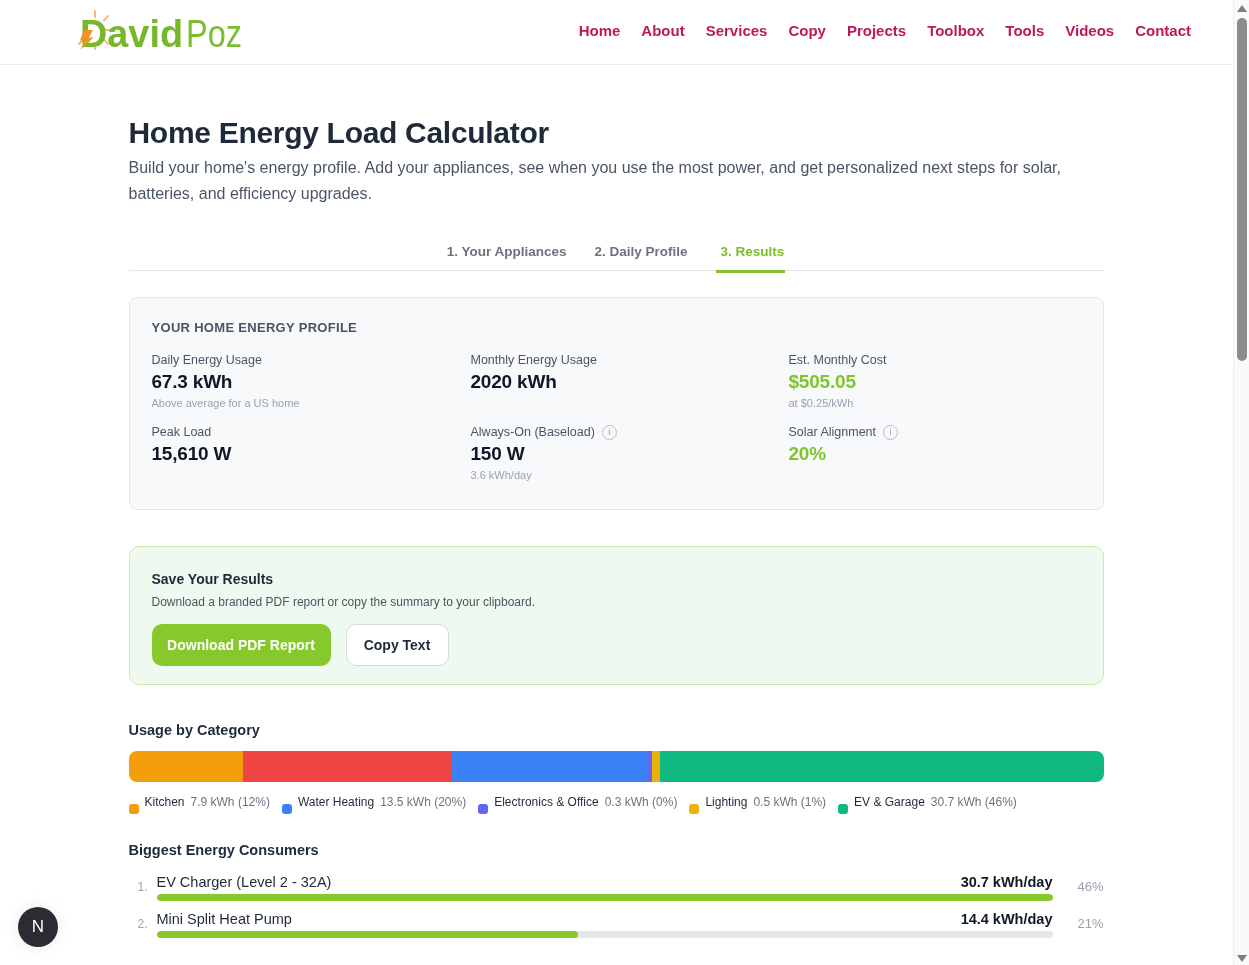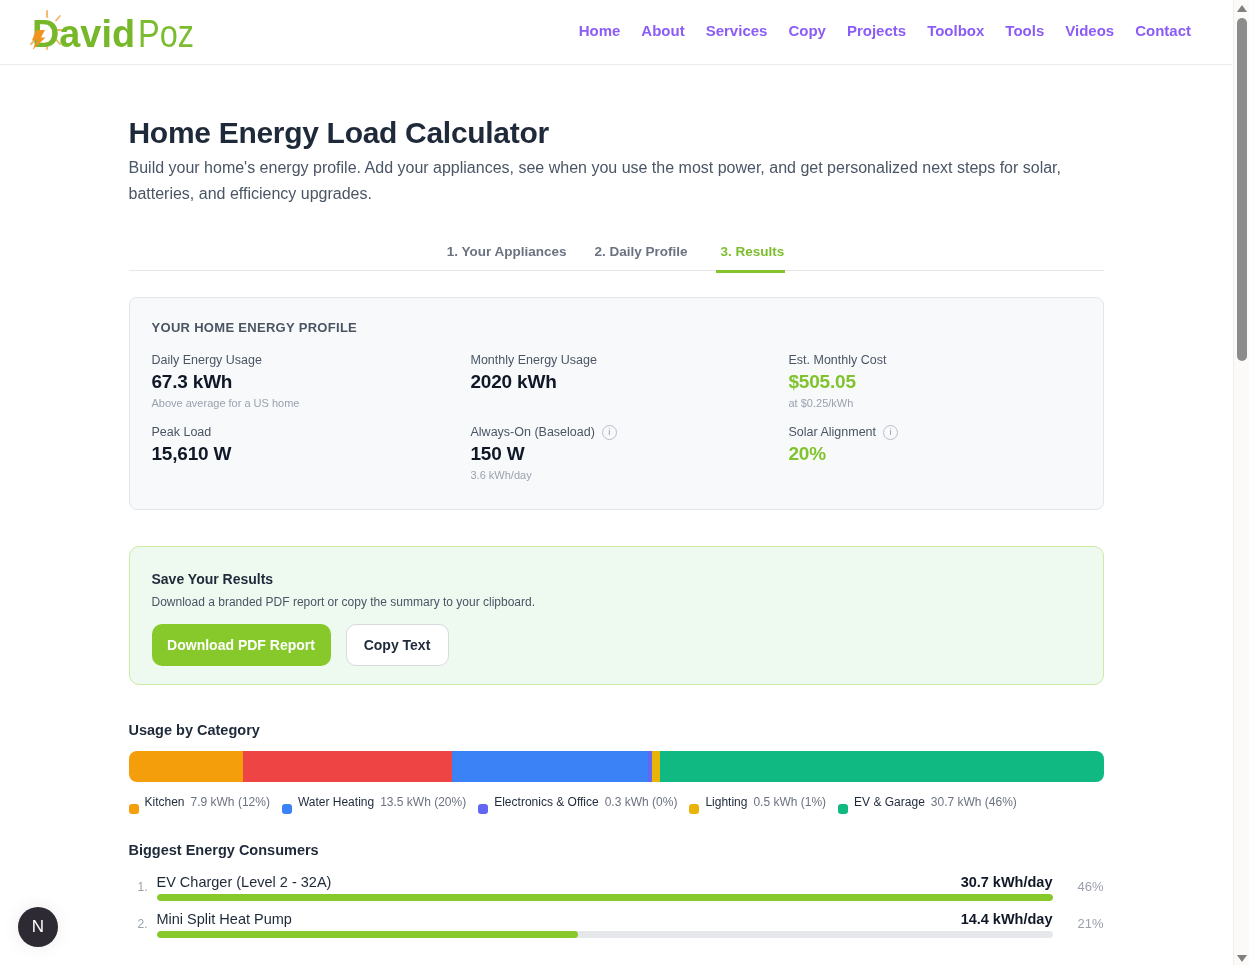--- a/index.html
+++ b/index.html
@@ -1,24 +1,24 @@
 <!DOCTYPE html>
 <html><head>
 <meta charset="utf-8">
 <style>
 * { margin:0; padding:0; box-sizing:border-box; }
 html,body { width:1249px; height:965px; overflow:hidden; background:#fff;
   font-family:"Liberation Sans", sans-serif; }
 .page { width:1232px; }
 
 
-header { height:65px; border-bottom:1px solid #e9ebf1; display:flex; align-items:center; justify-content:space-between; }
+header { height:65px; border-bottom:1px solid #e9ebf1; display:flex; align-items:center; justify-content:space-between;padding-left:48px; }
 .logo { margin-left:18px; height:52px; margin-top:0; }
 nav { margin-right:41px; display:flex; gap:21px; margin-bottom:3px; }
-nav a { color:#8b5cf6; font-weight:700; font-size:15px; text-decoration:none; }
+nav a { color:#be185d; font-weight:700; font-size:15px; text-decoration:none; }
 
 
 main { width:975px; margin:0 auto; }
 h1 { margin-top:50px; font-size:30px; line-height:36px; color:#1e2939; letter-spacing:-0.3px; }
 .sub { margin-top:4px; font-size:16px; line-height:26px; color:#4a5565; }
 
 
 .tabs { margin-top:36px; display:flex; justify-content:center; gap:28px; border-bottom:1px solid #e5e7eb; }
 .tab { font-size:13.5px; line-height:17px; font-weight:700; color:#6b7280; padding-bottom:10px; }
 .tab.active { color:#7cbd2c; border-bottom:3px solid #85c32d; margin-bottom:-3px; padding-left:5px; padding-right:1px; }

